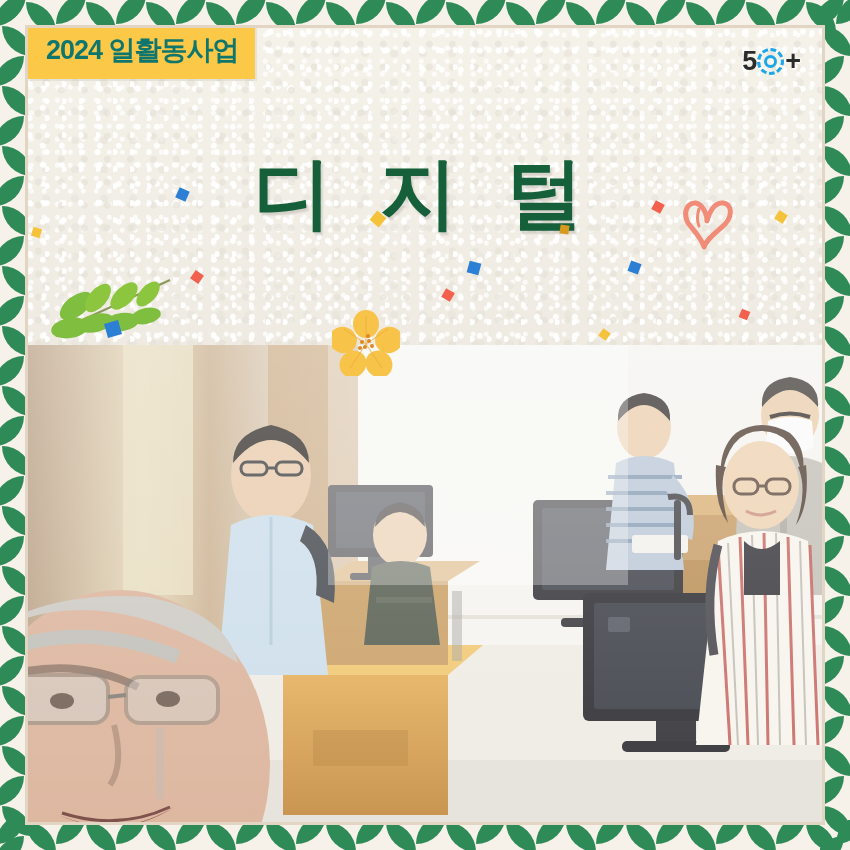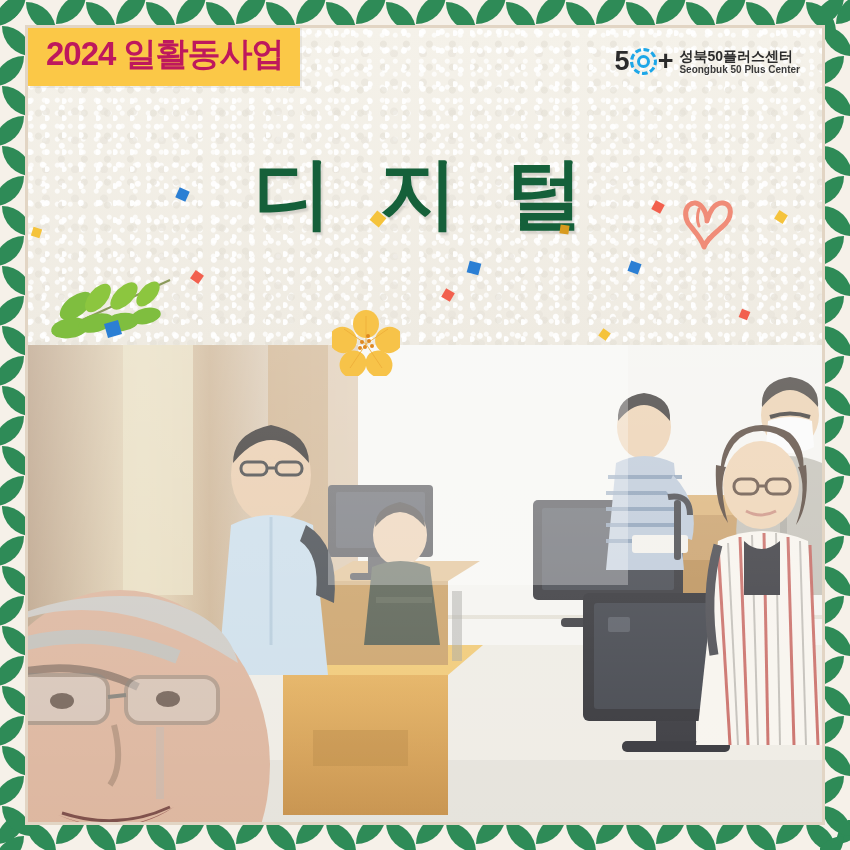--- a/index.html
+++ b/index.html
@@ -55,21 +55,21 @@
   }
 
   
   #banner{
     position:absolute;left:0;top:-4px;z-index:6;
     background:#FBC847;
     padding:10px 16px 12px 18px;
     box-shadow:2px 2px 0 rgba(0,0,0,.06);
   }
   .bline{
-    font-size:33px;font-weight:bold;color:#be185d;
+    font-size:27px;font-weight:bold;color:#0f766e;
     line-height:1.22;letter-spacing:-1px;white-space:nowrap;
   }
 
   
   #logo{position:absolute;right:22px;top:18px;z-index:7;display:flex;align-items:center;gap:7px;}
   #logomark{display:flex;align-items:center;color:#2B2B2B;font-size:27px;font-weight:bold;letter-spacing:-1px;}
   #zero{position:relative;width:27px;height:27px;margin:0 1px;}
   #zero .ring-out{position:absolute;inset:0;border-radius:50%;border:3px dashed #1EA7E8;}
   #zero .ring-in{position:absolute;inset:7px;border-radius:50%;border:3px solid #1EA7E8;}
   #logotext{line-height:1.15;}
@@ -240,24 +240,20 @@
 
     <div id="logo">
       <div id="logomark">
         <span>5</span>
         <span id="zero">
           <span class="ring-out"></span>
           <span class="ring-in"></span>
         </span>
         <span>+</span>
       </div>
-      <div id="logotext">
-        <div id="logo-kr">성북50플러스센터</div>
-        <div id="logo-en">Seongbuk 50 Plus Center</div>
-      </div>
     </div>
 
     <svg class="branch" style="left:10px;top:238px;" width="160" height="80" viewBox="0 0 160 80">
       <g>
         <path d="M18 66 L132 14" stroke="#8B9A5B" stroke-width="2" fill="none"></path>
         <ellipse cx="38" cy="40" rx="19" ry="10" fill="#7FBE3F" transform="rotate(-38 38 40)"></ellipse>
         <ellipse cx="32" cy="62" rx="19" ry="10" fill="#7FBE3F" transform="rotate(-10 32 62)"></ellipse>
         <ellipse cx="60" cy="32" rx="17" ry="9" fill="#8CC63F" transform="rotate(-50 60 32)"></ellipse>
         <ellipse cx="58" cy="57" rx="18" ry="9" fill="#7FBE3F" transform="rotate(-14 58 57)"></ellipse>
         <ellipse cx="86" cy="30" rx="17" ry="9" fill="#8CC63F" transform="rotate(-45 86 30)"></ellipse>

